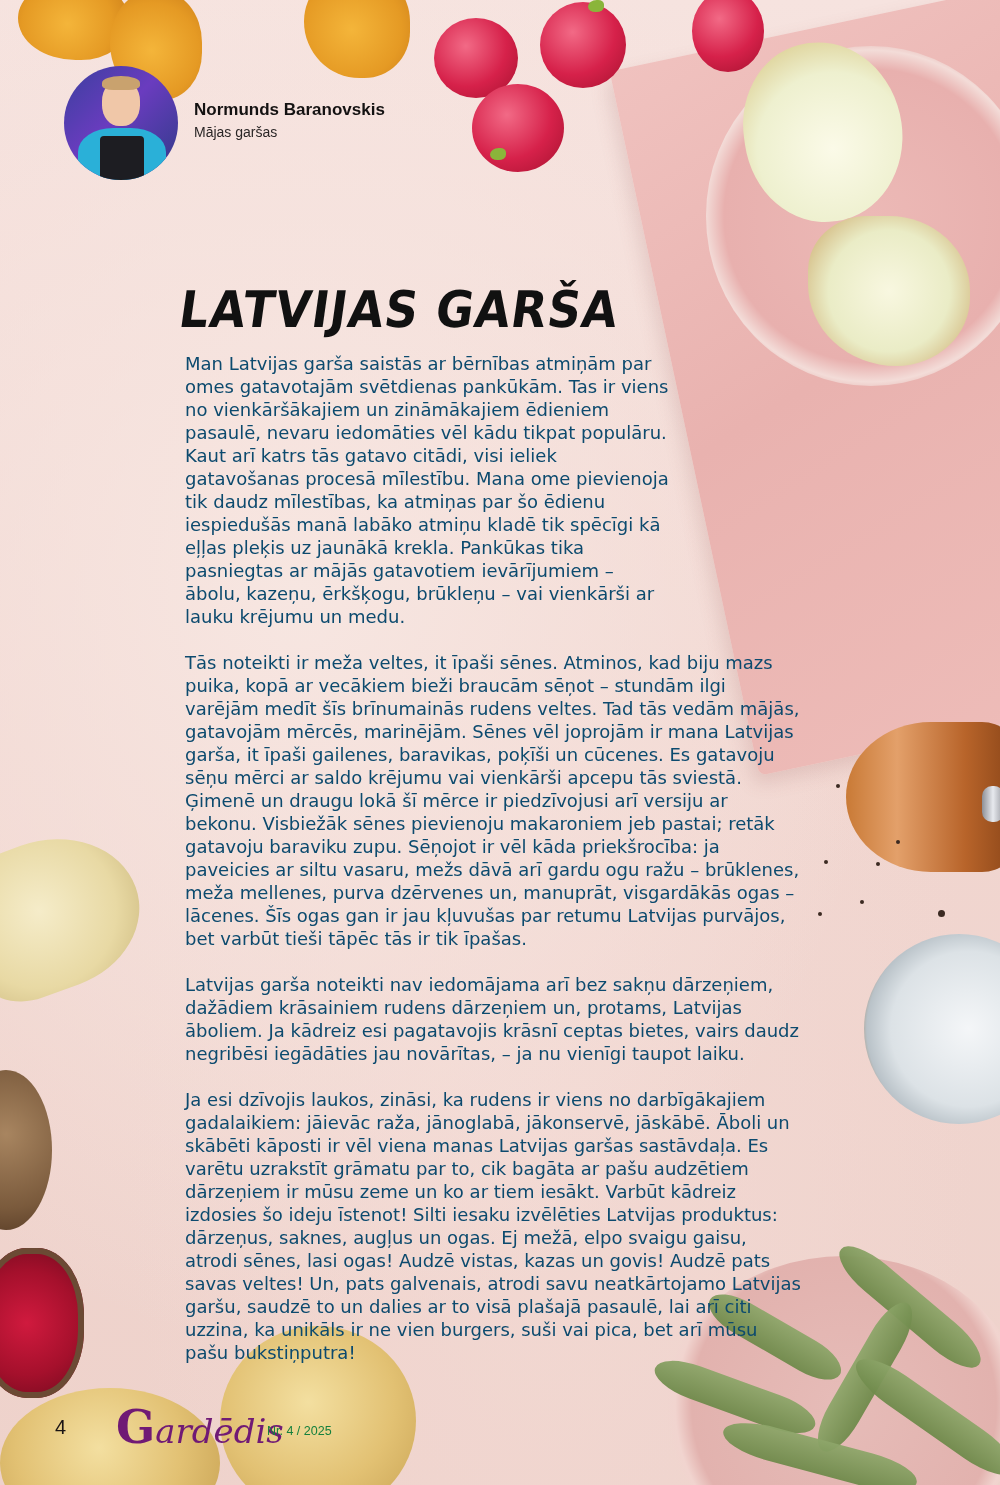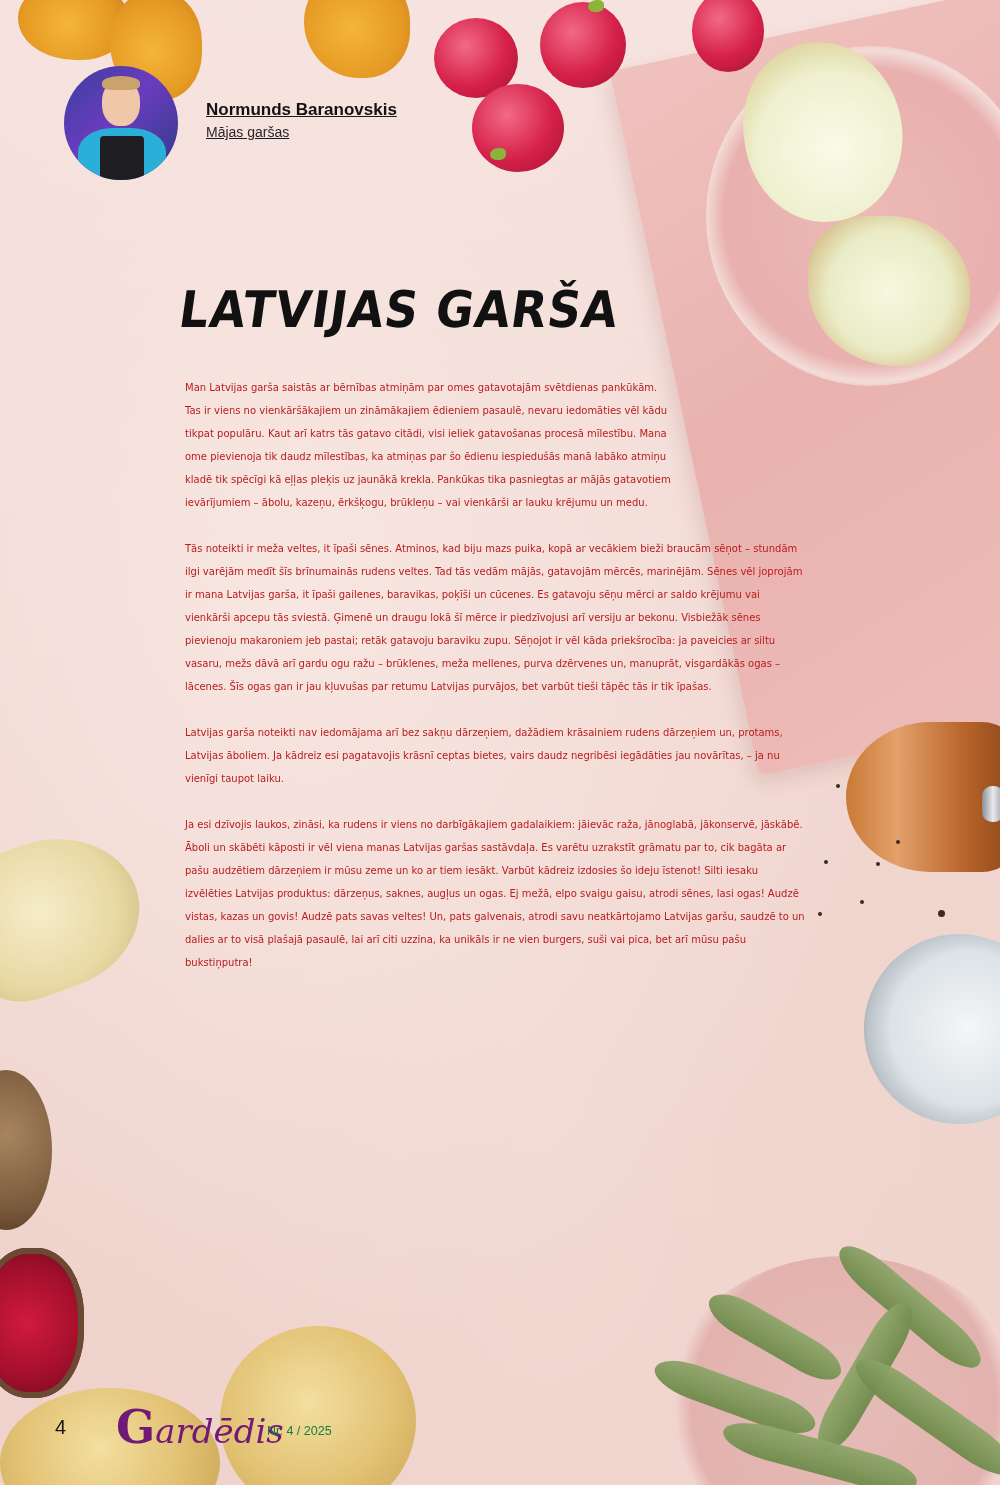--- a/index.html
+++ b/index.html
@@ -54,32 +54,32 @@
     background: linear-gradient(180deg, #8ea66a 0%, #6f8a4b 100%); opacity: .95; }
 
   
   .author { position:absolute; left:64px; top:66px; display:flex; align-items:center; }
   .avatar { width:114px; height:114px; border-radius:50%; overflow:hidden; position:relative;
     background: linear-gradient(135deg, #3a3f9e 0%, #6a3cbf 45%, #2d3b86 100%); }
   .avatar .head { position:absolute; left:38px; top:14px; width:38px; height:46px; border-radius:45%; background:#f0c7a8; }
   .avatar .hair { position:absolute; left:38px; top:10px; width:38px; height:14px; border-radius:50% 50% 30% 30%; background:#c9a26e; }
   .avatar .shirt { position:absolute; left:14px; top:62px; width:88px; height:60px; border-radius:40% 40% 0 0; background:#2ab0d8; }
   .avatar .apron { position:absolute; left:36px; top:70px; width:44px; height:60px; background:#1d1d22; border-radius:4px; }
-  .author-text { margin-left: 28px; margin-top: -6px; text-decoration: underline; }
+  .author-text { margin-left: 16px; margin-top: -6px; }
   .author-name { font-family: "Liberation Sans", sans-serif; font-weight:700; font-size:17px; color:#141212; }
   .author-column { font-family: "Liberation Sans", sans-serif; font-size:14px; color:#2a2626; margin-top:4px; }
 
   
   .title { position:absolute; left:184px; top:280px; font-family: "DejaVu Sans", sans-serif;
     font-size: 46px; font-weight: 700; letter-spacing: 1px; color:#111; transform: skewX(-8deg) scaleY(1.1);
     transform-origin: left top; }
 
   
-  .body { position:absolute; left:185px; top:376px; width:620px; font-family: "DejaVu Sans", sans-serif;
-    font-size: 10px; line-height: 23px; color:#b91c1c; }
+  .body { position:absolute; left:185px; top:352px; width:620px; font-family: "DejaVu Sans", sans-serif;
+    font-size: 18px; line-height: 23px; color:#0c4a6e; }
   .body p { margin: 0 0 23px 0; }
   .p1 { width: 490px; }
   .p2 { width: 540px; }
 
   
   .page-num { position:absolute; left:55px; top:1416px; font-family: "Liberation Sans", sans-serif; font-size:20px; color:#1a1414; }
   .logo { position:absolute; left:116px; top:1400px; font-family: "DejaVu Serif", serif; font-size:34px; color:#701a75; font-style: italic; }
   .logo .first { font-size:46px; font-weight:700; font-style: normal; }
   .issue { position:absolute; left:267px; top:1424px; font-family: "Liberation Sans", sans-serif; font-size:12.5px; color:#15803d; }
 </style>

